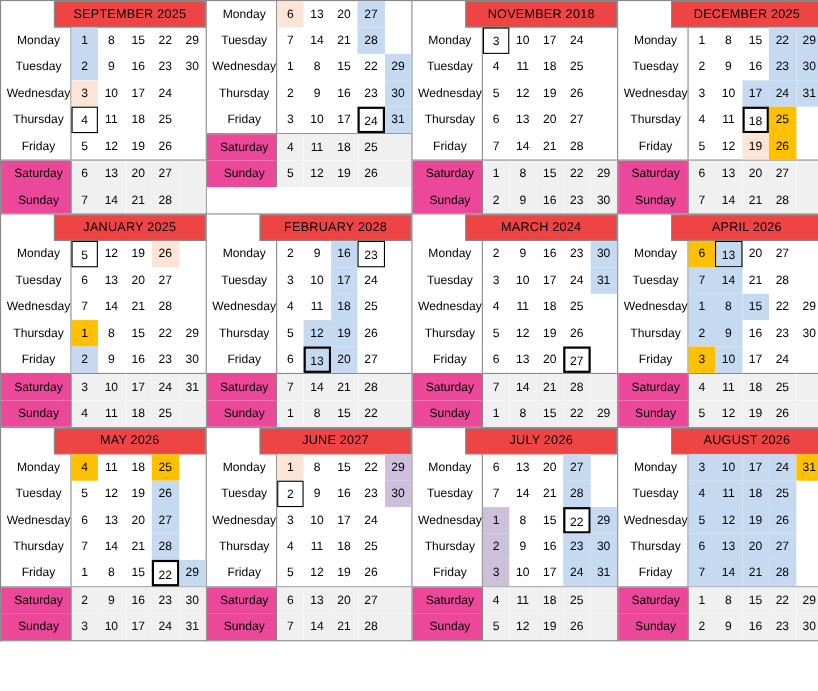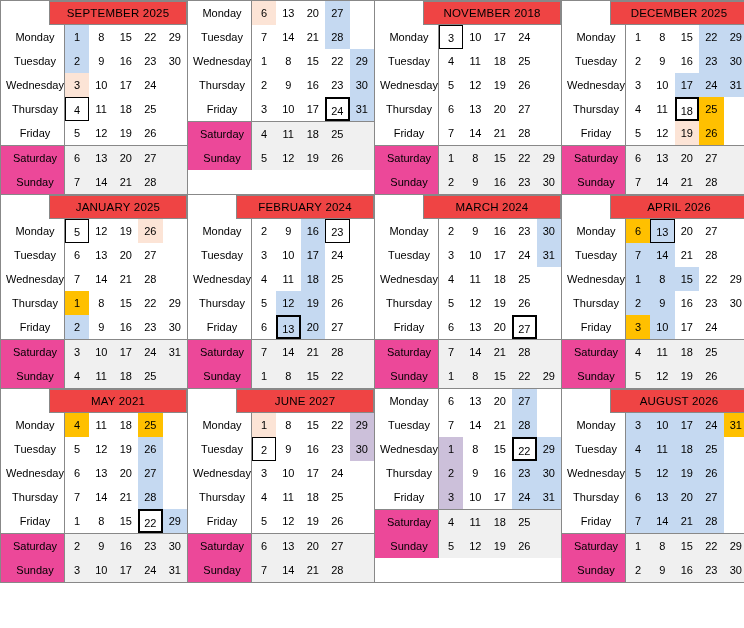--- a/index.html
+++ b/index.html
@@ -749,21 +749,21 @@
                     <span class="box c-none">25</span>
                   </td>
                   <td class="cell">
                     <span class="box c-none"></span>
                   </td>
                 </tr>
               </tbody>
             </table>
           </td>
           <td class="month-block">
-            <div class="month-title">FEBRUARY 2024</div>
+            <div class="month-title">FEBRUARY 2028</div>
             <table class="daygrid">
               <tbody>
                 <tr class="">
                   <td class="daylabel">Monday</td>
                   <td class="cell">
                     <span class="box c-none">2</span>
                   </td>
                   <td class="cell">
                     <span class="box c-none">9</span>
                   </td>
@@ -1150,21 +1150,21 @@
                   <td class="cell">
                     <span class="box c-none"></span>
                   </td>
                 </tr>
               </tbody>
             </table>
           </td>
         </tr>
         <tr class="block-row">
           <td class="month-block">
-            <div class="month-title">MAY 2021</div>
+            <div class="month-title">MAY 2026</div>
             <table class="daygrid">
               <tbody>
                 <tr class="">
                   <td class="daylabel">Monday</td>
                   <td class="cell">
                     <span class="box c-orange">4</span>
                   </td>
                   <td class="cell">
                     <span class="box c-none">11</span>
                   </td>
@@ -1416,20 +1416,21 @@
                     <span class="box c-none">28</span>
                   </td>
                   <td class="cell">
                     <span class="box c-none"></span>
                   </td>
                 </tr>
               </tbody>
             </table>
           </td>
           <td class="month-block">
+            <div class="month-title">JULY 2026</div>
             <table class="daygrid">
               <tbody>
                 <tr class="">
                   <td class="daylabel">Monday</td>
                   <td class="cell">
                     <span class="box c-none">6</span>
                   </td>
                   <td class="cell">
                     <span class="box c-none">13</span>
                   </td>

